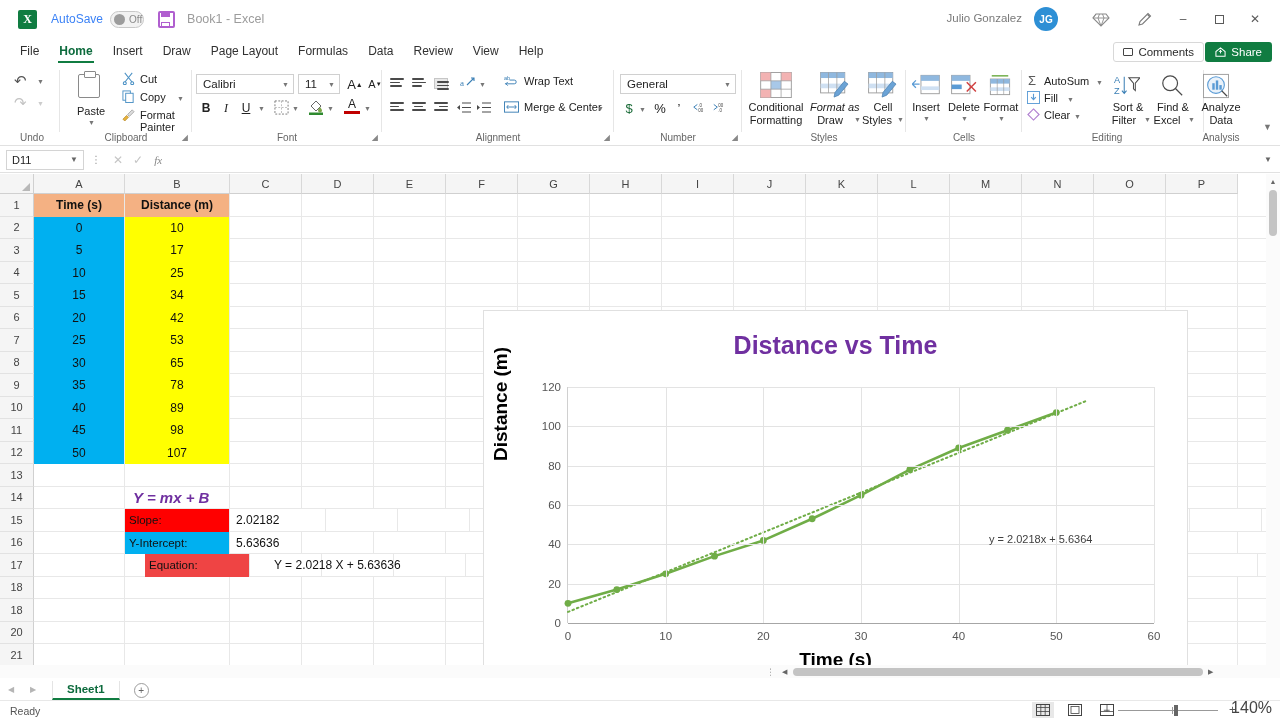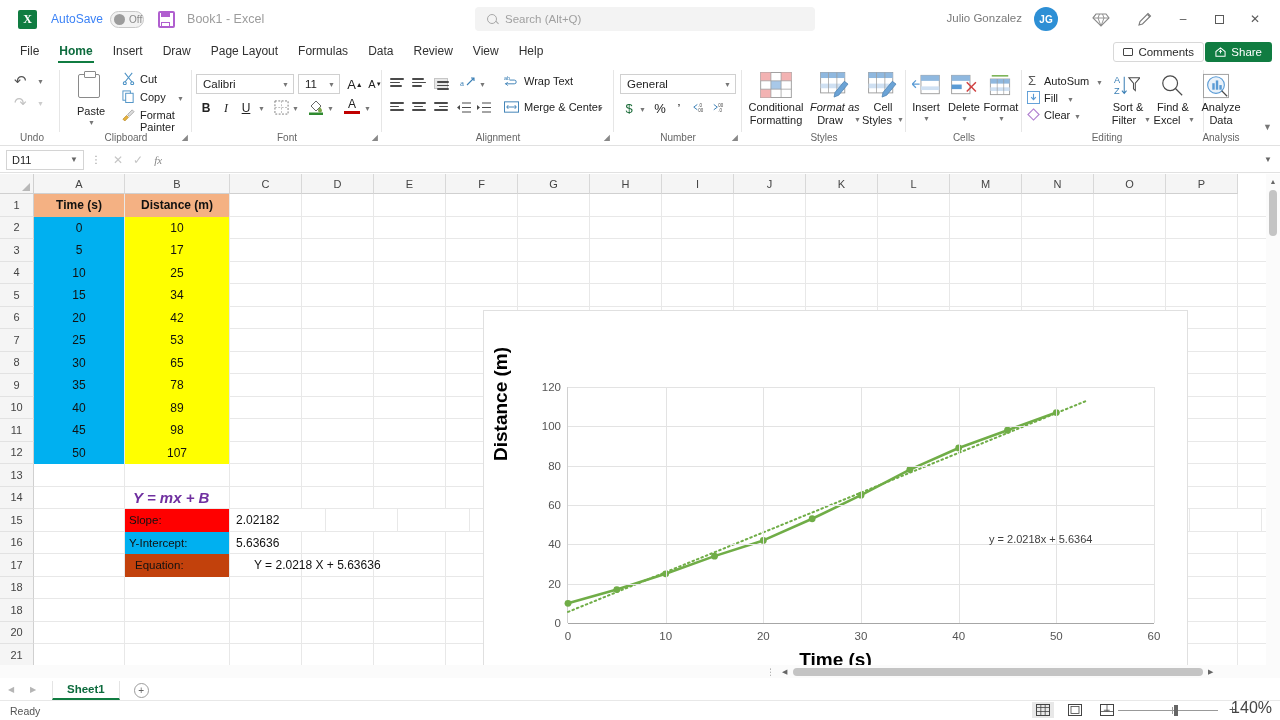--- a/index.html
+++ b/index.html
@@ -203,21 +203,21 @@
   .gcell {
     border-right:1px solid #e8e8e8; font-size:12px; color:#111;
     display:flex; align-items:center; justify-content:center; overflow:hidden;
     white-space:nowrap;
   }
   .c-hdr { background:#f4b183; font-weight:bold; }
   .c-blue { background:#00b0f0; }
   .c-yel  { background:#ffff00; }
   .c-red  { background:#ff0000; justify-content:flex-start; padding-left:4px; font-size:11.5px; }
   .c-cyan { background:#00b0f0; justify-content:flex-start; padding-left:4px; font-size:11.5px; }
-  .c-grn  { background:#c2410c; justify-content:flex-start; padding-left:10px; font-size:11.5px; }
+  .c-grn  { background:#ef4444; justify-content:flex-start; padding-left:4px; font-size:11.5px;margin-left:20px; }
   .c-purple {
     color:#7030a0; font-weight:bold; font-style:italic; font-size:15px;
     justify-content:flex-start; padding-left:8px;
   }
 
   
   .vsb { position:absolute; right:0; top:174px; width:14px; height:505px; background:#fbfbfb; }
   .vsb .up, .vsb .dn {
     position:absolute; left:0; width:14px; height:14px; font-size:7px; color:#666;
     display:flex; align-items:center; justify-content:center;
@@ -320,24 +320,20 @@
         <span class="off">Off</span>
       </span>
     </div>
     <div class="save-icon">
       <span class="body"></span>
       <span class="top"></span>
       <span class="bot"></span>
     </div>
     <div class="book-title">Book1  -  Excel</div>
 
-    <div class="searchbox">
-      <span class="mag"></span>
-      <span class="ph">Search (Alt+Q)</span>
-    </div>
 
     <div class="user-name">Julio Gonzalez</div>
     <div class="avatar">JG</div>
 
     <svg class="tb-ico diamond-ico" viewBox="0 0 18 18">
       <path d="M4 4h10l3 4-8 8-8-8z" fill="none" stroke="#8a8a8a" stroke-width="1.1"></path>
       <path d="M4 4l-3 4h16M9 16L6 8l1.5-4M9 16l3-8-1.5-4" fill="none" stroke="#8a8a8a" stroke-width="0.9"></path>
     </svg>
     <svg class="tb-ico pen-ico" viewBox="0 0 18 18">
       <path d="M3 15l1-3.5L12 3.5l2.5 2.5L6.5 14z" fill="none" stroke="#7a7a7a" stroke-width="1.1"></path>
@@ -1114,20 +1110,21 @@
   </div>
 
   <div class="vsb">
     <div class="up">▲</div>
     <div class="thumb"></div>
     <div class="dn">▼</div>
   </div>
 
 
   <div class="chartobj">
+    <div class="chart-title">Distance vs Time</div>
     <div class="ylabel">Distance (m)</div>
     <div class="xlabel">Time (s)</div>
     <div class="plotbox" id="plotbox">
       <div class="yaxis-line"></div>
       <div class="xaxis-line"></div>
       <svg id="chartsvg" width="586" height="236" viewBox="0 0 586 236" style="position:absolute; left:0; top:0; overflow:visible;">
           <line x1="0" y1="224.91508" x2="517.6333333333333" y2="14.176126666666704" stroke="#70ad47" stroke-width="2" stroke-dasharray="1.6 3.2" stroke-linecap="round"></line>
           <polyline points="0.00,216.33 48.83,202.57 97.67,186.83 146.50,169.13 195.33,153.40 244.17,131.77 293.00,108.17 341.83,82.60 390.67,60.97 439.50,43.27 488.33,25.57" fill="none" stroke="#70ad47" stroke-width="2.6" stroke-linejoin="round"></polyline>
           <circle cx="0" cy="216.33333333333334" r="3.4" fill="#70ad47"></circle>
           <circle cx="48.83333333333333" cy="202.56666666666666" r="3.4" fill="#70ad47"></circle>

